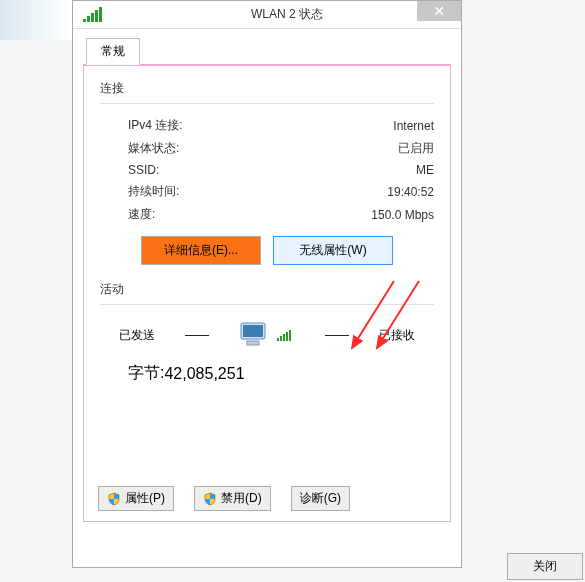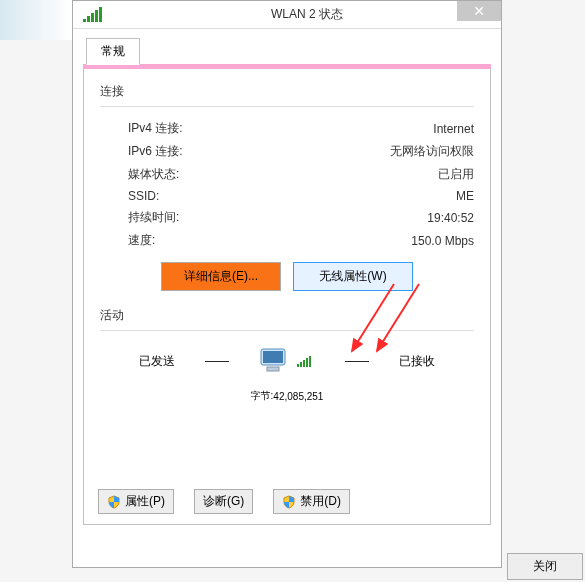--- a/index.html
+++ b/index.html
@@ -9,21 +9,21 @@
     background: #f5f5f5;
     width: 585px;
     height: 582px;
     position: relative;
     overflow: hidden;
   }
   .dialog {
     position: absolute;
     left: 72px;
     top: 0;
-    width: 430px;
+    width: 390px;
     height: 568px;
     background: #fff;
     border: 1px solid #aaa;
     z-index: 1;
     display: flex;
     flex-direction: column;
   }
   .titlebar {
     height: 28px;
     background: #fff;
@@ -58,21 +58,21 @@
     right: 0;
     top: 0;
     cursor: pointer;
   }
   .tabs-area {
     padding: 8px 10px 0 10px;
   }
   .tab-row {
     display: flex;
     position: relative;
-    border-bottom: 5px solid #f9a8d4;
+    border-bottom: 2px solid #f9a8d4;
   }
   .tab {
     background: #fff;
     border: 1px solid #c0c0c0;
     border-bottom: 1px solid #fff;
     padding: 4px 14px;
     font-size: 12px;
     position: relative;
     top: 1px;
     margin-left: 3px;
@@ -140,24 +140,24 @@
     display: flex;
     align-items: center;
     justify-content: center;
     gap: 30px;
     padding: 6px 0;
   }
   .activity .col { font-size: 12px; }
   .comp-icon { display: flex; align-items: center; gap: 4px; }
   .bytes-row {
     display: flex;
-    justify-content: center;
+    justify-content: flex-start;
     align-items: center;
     padding: 8px 28px 0 28px;
-    font-size: 10px;
+    font-size: 16px;
   }
   .footer-btns {
     display: flex;
     gap: 20px;
     position: absolute;
     left: 14px;
     bottom: 10px;
   }
   .sm-btn {
     border: 1px solid #adadad;
@@ -218,24 +218,20 @@
     </div>
 
     <div class="tab-content">
 
       <div class="section-title">连接</div>
       <div class="section-sep"></div>
 
       <div class="row">
         <span class="label">IPv4 连接:</span>
         <span class="value">Internet</span>
-      </div>
-      <div class="row">
-        <span class="label">IPv6 连接:</span>
-        <span class="value">无网络访问权限</span>
       </div>
       <div class="row">
         <span class="label">媒体状态:</span>
         <span class="value">已启用</span>
       </div>
       <div class="row">
         <span class="label">SSID:</span>
         <span class="value">ME</span>
       </div>
       <div class="row">
@@ -297,31 +293,31 @@
           <span class="shield">
             <svg width="14" height="14" viewBox="0 0 14 14">
               <path d="M7 1 L12 3 V7 C12 10 9.5 12.5 7 13 C4.5 12.5 2 10 2 7 V3 Z" fill="#fc3" stroke="#c80"></path>
               <path d="M7 1 L12 3 V7 L7 7 Z" fill="#39f"></path>
               <path d="M2 7 H7 V13 C4.5 12.5 2 10 2 7 Z" fill="#39f"></path>
             </svg>
           </span>
           <span>属性(P)</span>
         </div>
         <div class="sm-btn">
-          <span>诊断(G)</span>
-        </div>
-        <div class="sm-btn">
           <span class="shield">
             <svg width="14" height="14" viewBox="0 0 14 14">
               <path d="M7 1 L12 3 V7 C12 10 9.5 12.5 7 13 C4.5 12.5 2 10 2 7 V3 Z" fill="#fc3" stroke="#c80"></path>
               <path d="M7 1 L12 3 V7 L7 7 Z" fill="#39f"></path>
               <path d="M2 7 H7 V13 C4.5 12.5 2 10 2 7 Z" fill="#39f"></path>
             </svg>
           </span>
           <span>禁用(D)</span>
         </div>
+        <div class="sm-btn">
+          <span>诊断(G)</span>
+        </div>
       </div>
 
     </div>
   </div>
 </div>
 
 <div class="outer-close">关闭</div>
 
 </body></html>

